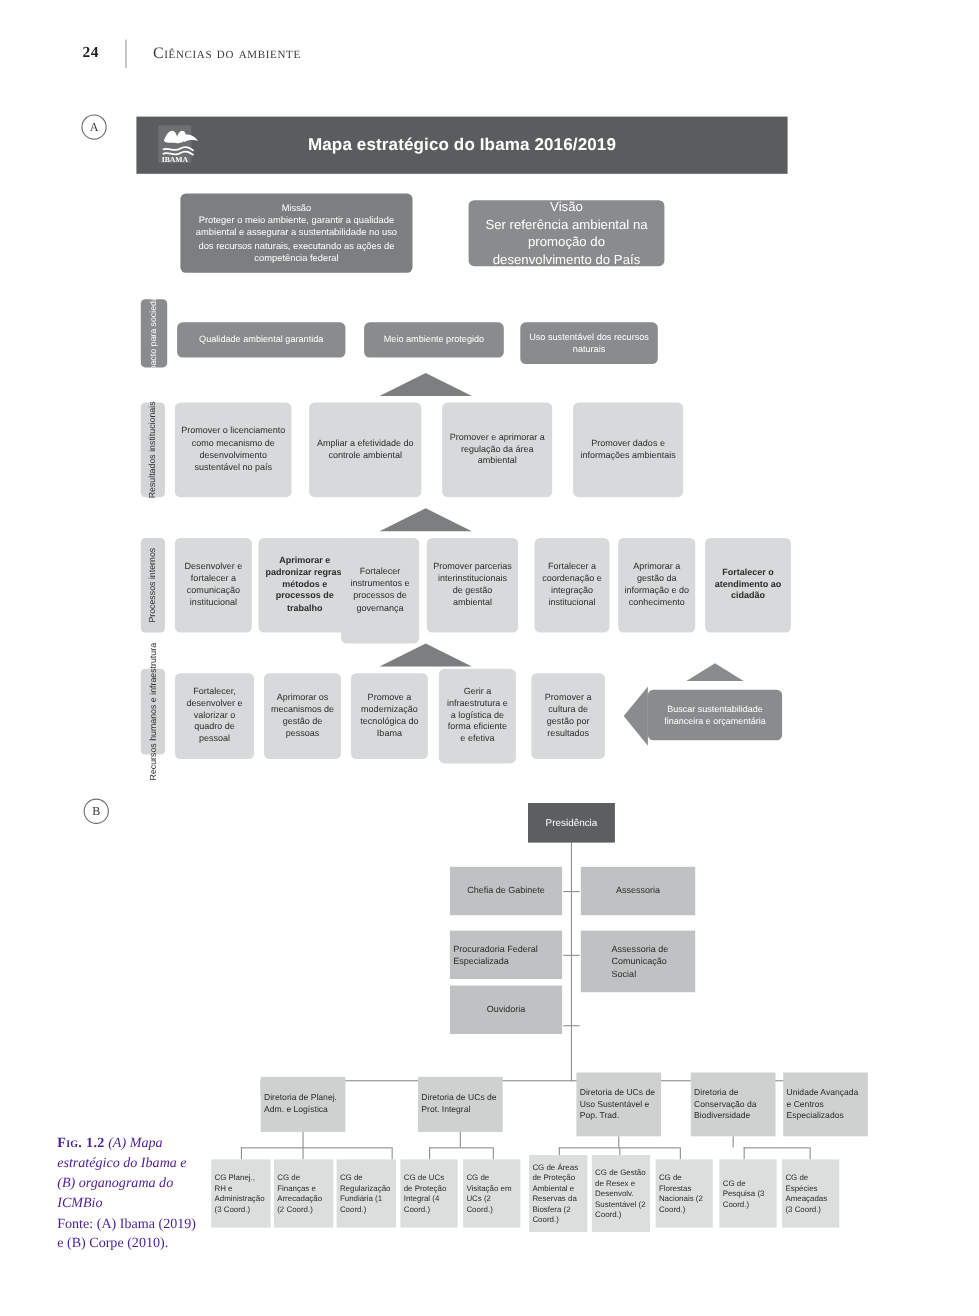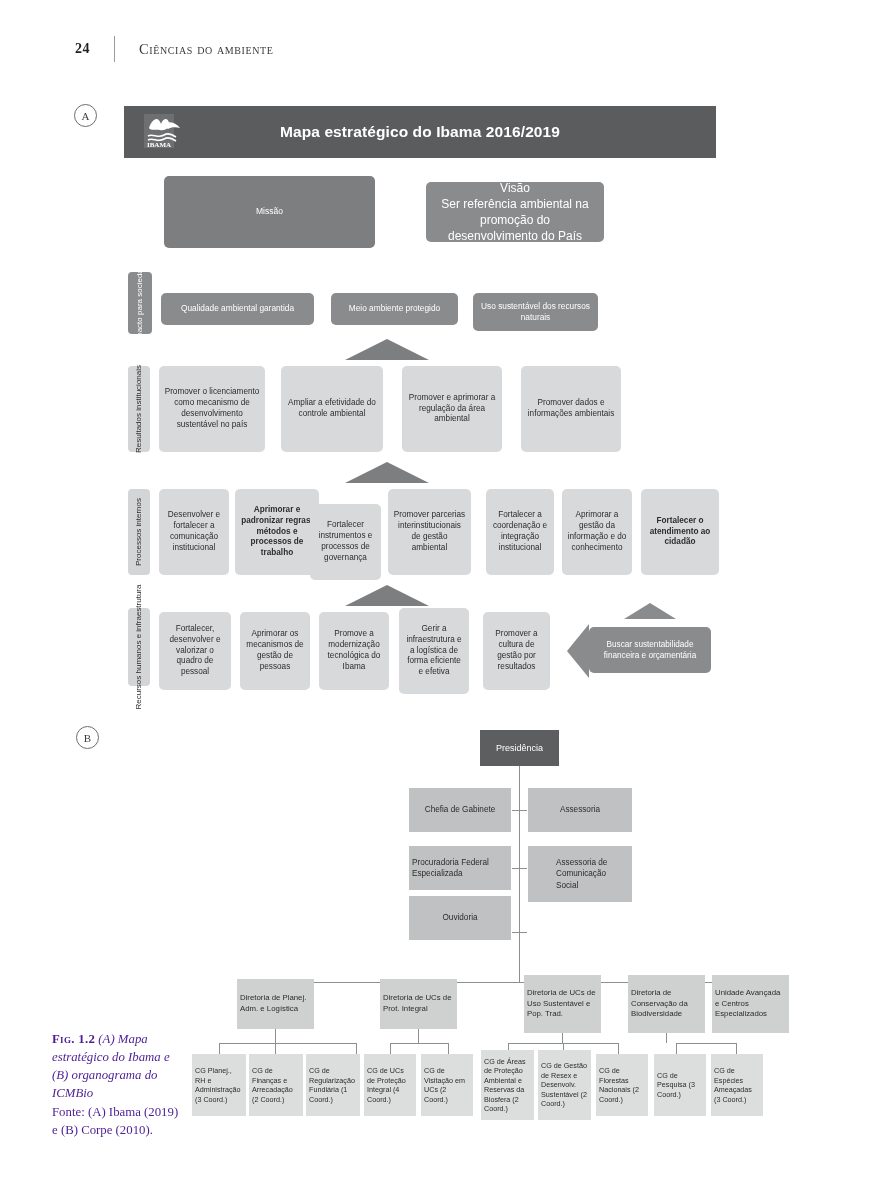--- a/index.html
+++ b/index.html
@@ -92,20 +92,21 @@
         <path d="M10 28 C15 25, 20 31, 26 27 C31 24, 35 27, 38 29" stroke="#fff" stroke-width="1.6" fill="none"></path>
         <text x="21" y="35" font-family="Liberation Serif, serif" font-size="7" font-weight="bold" fill="#fff" text-anchor="middle">IBAMA</text>
       </svg>
       <h1>Mapa estratégico do Ibama 2016/2019</h1>
     </div>
 
     <div class="mv-row">
       <div class="box-dark missao">
         <div>
           <div>Missão</div>
+          <div>Proteger o meio ambiente, garantir a qualidade ambiental e assegurar a sustentabilidade no uso dos recursos naturais, executando as ações de competência federal</div>
         </div>
       </div>
       <div class="box-mid visao">
         <div>
           <div>Visão</div>
           <div>Ser referência ambiental na promoção do desenvolvimento do País</div>
         </div>
       </div>
     </div>
   </div>
@@ -128,21 +129,21 @@
   <div class="box-light" style="position:absolute;left:402px;top:366px;width:100px;height:86px;">Promover e aprimorar a regulação da área ambiental</div>
   <div class="box-light" style="position:absolute;left:521px;top:366px;width:100px;height:86px;">Promover dados e informações ambientais</div>
   <div class="arrow-up" style="left:345px;top:462px;"></div>
 
   <div class="sidecap light" style="position:absolute;left:128px;top:489px;width:22px;height:86px;">
     <span>Processos
 internos</span>
   </div>
   <div class="box-light" style="position:absolute;left:159px;top:489px;width:70px;height:86px;">Desenvolver e fortalecer a comunicação institucional</div>
   <div class="box-light" style="position:absolute;left:235px;top:489px;width:84px;height:86px;font-weight:bold;">Aprimorar e padronizar regras, métodos e processos de trabalho</div>
-  <div class="box-light" style="position:absolute;left:310px;top:504px;width:71px;height:76px;">Fortalecer instrumentos e processos de governança</div>
+  <div class="box-light" style="position:absolute;left:310px;top:489px;width:71px;height:96px;">Fortalecer instrumentos e processos de governança</div>
   <div class="box-light" style="position:absolute;left:388px;top:489px;width:83px;height:86px;">Promover parcerias interinstitucionais de gestão ambiental</div>
   <div class="box-light" style="position:absolute;left:486px;top:489px;width:68px;height:86px;">Fortalecer a coordenação e integração institucional</div>
   <div class="box-light" style="position:absolute;left:562px;top:489px;width:70px;height:86px;">Aprimorar a gestão da informação e do conhecimento</div>
   <div class="box-light" style="position:absolute;left:641px;top:489px;width:78px;height:86px;font-weight:bold;">Fortalecer o atendimento ao cidadão</div>
   <div class="arrow-up" style="left:345px;top:585px;"></div>
 
   <div class="sidecap light" style="position:absolute;left:128px;top:608px;width:22px;height:78px;">
     <span>Recursos humanos
 e infraestrutura</span>
   </div>

